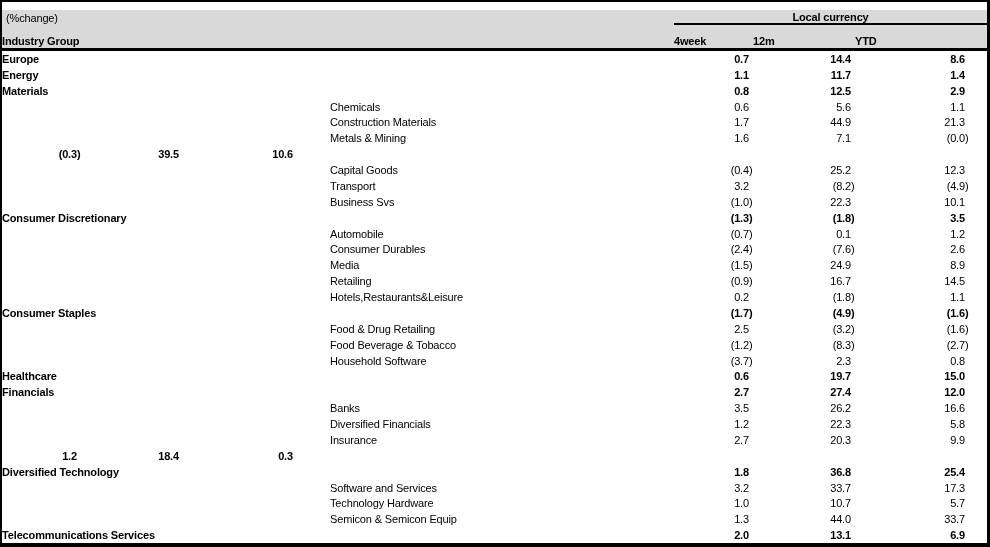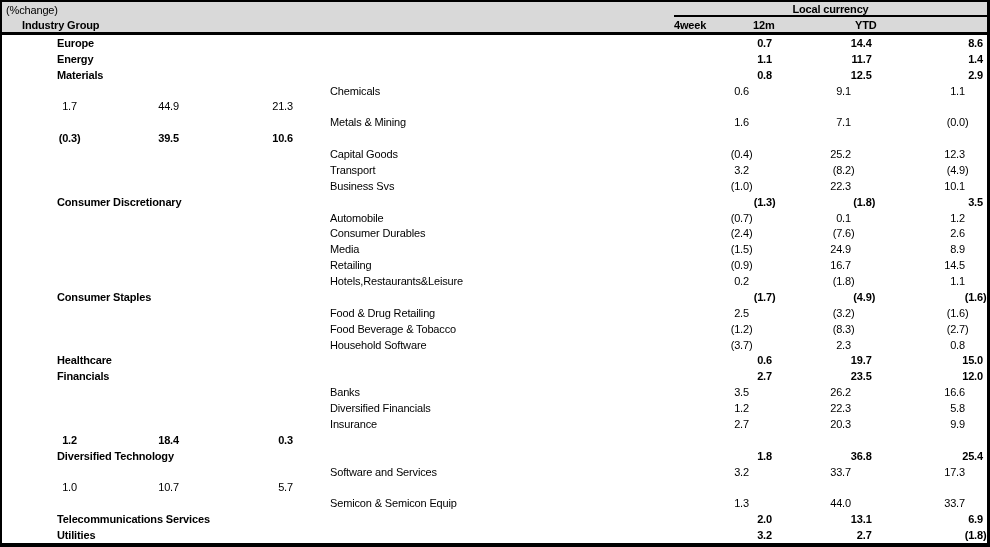--- a/index.html
+++ b/index.html
@@ -20,38 +20,38 @@
     border-bottom: 4px solid #000;
     background: #ffffff;
     overflow: hidden;
   }
 
   
   .hdr {
     background: #d9d9d9;
     border-bottom: 3px solid #000;
   }
-  .hdr-row { display: flex; height: 15px; align-items: center; }
+  .hdr-row { display: flex; height: 15px; align-items: center; margin-top: 8px; }
   .corner {
     width: 672px;
     padding-left: 4px;
     font-weight: normal;
   }
   .lc-span {
     flex: 1;
     height: 100%;
     display: flex;
     align-items: center;
     justify-content: center;
     font-weight: bold;
     border-bottom: 2px solid #000;
   }
   .rowhdr {
     width: 672px;
-    padding-left: 20px;
+    padding-left: 0;
     font-weight: bold;
   }
   .colhdr {
     font-weight: bold;
     text-align: left;
   }
   .c0 { width: 79px; }
   .c1 { width: 102px; }
   .c2 { width: 114px; }
   .tail {
@@ -66,21 +66,21 @@
     display: flex;
     height: 15.875px;
     align-items: center;
   }
   .row .name {
     width: 672px;
     white-space: nowrap;
     overflow: hidden;
   }
   .row.sector { font-weight: bold; }
-  .row.sector .name { padding-left: 15px; margin-left: 40px; }
+  .row.sector .name { padding-left: 0; }
   .row.industry .name { padding-left: 328px; }
   .num {
     text-align: right;
     white-space: nowrap;
   }
   .spacer { flex: 1; }
 </style>
 </head>
 <body style="color: rgb(0, 0, 0);">
 
@@ -120,25 +120,26 @@
       <div class="row sector">
         <div class="name">Materials</div>
         <div class="num c0"><span>0.8</span><span class="tail"></span></div>
         <div class="num c1"><span>12.5</span><span class="tail"></span></div>
         <div class="num c2"><span>2.9</span><span class="tail"></span></div>
         <div class="spacer"></div>
       </div>
       <div class="row industry">
         <div class="name">Chemicals</div>
         <div class="num c0"><span>0.6</span><span class="tail"></span></div>
-        <div class="num c1"><span>9.1</span><span class="tail"></span></div>
+        <div class="num c1"><span>5.6</span><span class="tail"></span></div>
         <div class="num c2"><span>1.1</span><span class="tail"></span></div>
         <div class="spacer"></div>
       </div>
       <div class="row industry">
+        <div class="name">Construction Materials</div>
         <div class="num c0"><span>1.7</span><span class="tail"></span></div>
         <div class="num c1"><span>44.9</span><span class="tail"></span></div>
         <div class="num c2"><span>21.3</span><span class="tail"></span></div>
         <div class="spacer"></div>
       </div>
       <div class="row industry">
         <div class="name">Metals &amp; Mining</div>
         <div class="num c0"><span>1.6</span><span class="tail"></span></div>
         <div class="num c1"><span>7.1</span><span class="tail"></span></div>
         <div class="num c2"><span>(0.0</span><span class="tail">)</span></div>
@@ -244,21 +245,21 @@
       <div class="row sector">
         <div class="name">Healthcare</div>
         <div class="num c0"><span>0.6</span><span class="tail"></span></div>
         <div class="num c1"><span>19.7</span><span class="tail"></span></div>
         <div class="num c2"><span>15.0</span><span class="tail"></span></div>
         <div class="spacer"></div>
       </div>
       <div class="row sector">
         <div class="name">Financials</div>
         <div class="num c0"><span>2.7</span><span class="tail"></span></div>
-        <div class="num c1"><span>23.5</span><span class="tail"></span></div>
+        <div class="num c1"><span>27.4</span><span class="tail"></span></div>
         <div class="num c2"><span>12.0</span><span class="tail"></span></div>
         <div class="spacer"></div>
       </div>
       <div class="row industry">
         <div class="name">Banks</div>
         <div class="num c0"><span>3.5</span><span class="tail"></span></div>
         <div class="num c1"><span>26.2</span><span class="tail"></span></div>
         <div class="num c2"><span>16.6</span><span class="tail"></span></div>
         <div class="spacer"></div>
       </div>
@@ -290,20 +291,21 @@
         <div class="spacer"></div>
       </div>
       <div class="row industry">
         <div class="name">Software and Services</div>
         <div class="num c0"><span>3.2</span><span class="tail"></span></div>
         <div class="num c1"><span>33.7</span><span class="tail"></span></div>
         <div class="num c2"><span>17.3</span><span class="tail"></span></div>
         <div class="spacer"></div>
       </div>
       <div class="row industry">
+        <div class="name">Technology Hardware</div>
         <div class="num c0"><span>1.0</span><span class="tail"></span></div>
         <div class="num c1"><span>10.7</span><span class="tail"></span></div>
         <div class="num c2"><span>5.7</span><span class="tail"></span></div>
         <div class="spacer"></div>
       </div>
       <div class="row industry">
         <div class="name">Semicon &amp; Semicon Equip</div>
         <div class="num c0"><span>1.3</span><span class="tail"></span></div>
         <div class="num c1"><span>44.0</span><span class="tail"></span></div>
         <div class="num c2"><span>33.7</span><span class="tail"></span></div>

